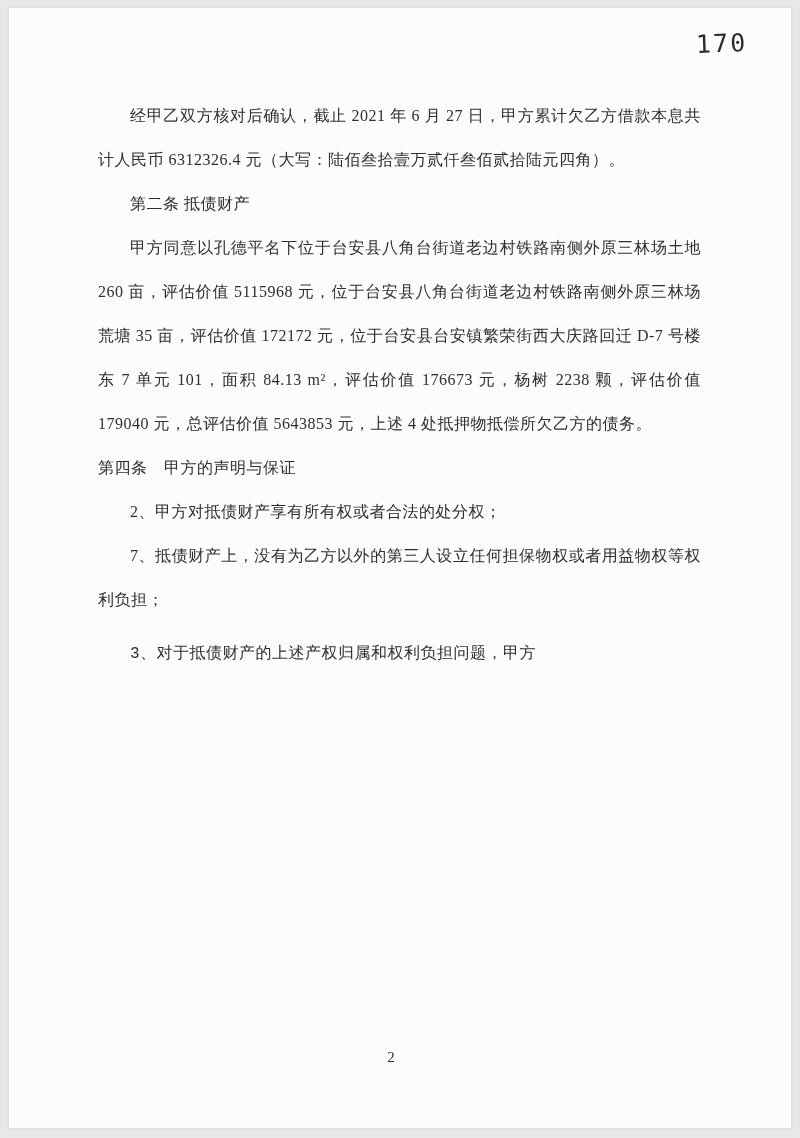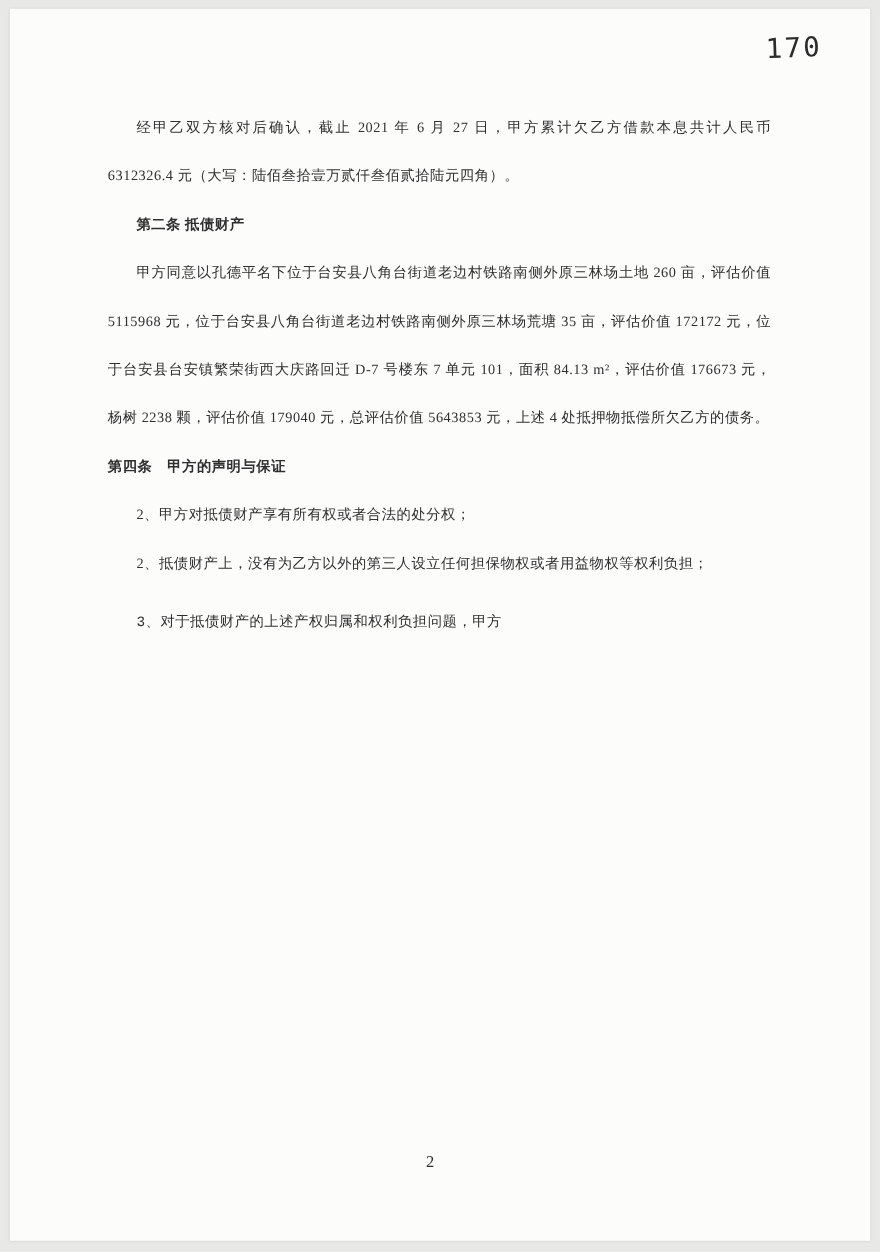--- a/index.html
+++ b/index.html
@@ -32,36 +32,36 @@
     font-weight: 400;
     color: #2c2c2c;
     letter-spacing: 2px;
     transform: rotate(-2deg);
   }
   .doc-body {
     position: absolute;
     left: 89px;
     right: 90px;
     top: 86px;
-    font-size: 13px;
+    font-size: 16px;
     line-height: 44px;
     color: #2f2f2f;
     text-align: justify;
     text-justify: inter-ideograph;
     letter-spacing: 0.5px;
   }
   .doc-body p {
     margin: 0;
     padding: 0;
   }
   .doc-body p.indent {
     text-indent: 2em;
   }
   .doc-body p.heading {
-    font-weight: bold;
+    font-weight: normal;
   }
   .doc-body p:last-child {
     margin-top: 10px;
     font-family: Liberation Mono, monospace;
   }
   .page-footer {
     position: absolute;
     left: 0;
     right: 18px;
     bottom: 62px;
@@ -77,19 +77,19 @@
 <div class="scan-page">
 
   <div class="stamp-number">170</div>
 
   <div class="doc-body">
       <p class="body indent">经甲乙双方核对后确认，截止 2021 年 6 月 27 日，甲方累计欠乙方借款本息共计人民币 6312326.4 元（大写：陆佰叁拾壹万贰仟叁佰贰拾陆元四角）。</p>
       <p class="heading indent">第二条 抵债财产</p>
       <p class="body indent">甲方同意以孔德平名下位于台安县八角台街道老边村铁路南侧外原三林场土地 260 亩，评估价值 5115968 元，位于台安县八角台街道老边村铁路南侧外原三林场荒塘 35 亩，评估价值 172172 元，位于台安县台安镇繁荣街西大庆路回迁 D-7 号楼东 7 单元 101，面积 84.13 m²，评估价值 176673 元，杨树 2238 颗，评估价值 179040 元，总评估价值 5643853 元，上述 4 处抵押物抵偿所欠乙方的债务。</p>
       <p class="heading">第四条　甲方的声明与保证</p>
       <p class="body indent">2、甲方对抵债财产享有所有权或者合法的处分权；</p>
-      <p class="body indent">2、抵债财产上，没有为乙方以外的第三人设立任何担保物权或者用益物权等权利负担；</p>
+      <p class="body indent">7、抵债财产上，没有为乙方以外的第三人设立任何担保物权或者用益物权等权利负担；</p>
       <p class="body indent">3、对于抵债财产的上述产权归属和权利负担问题，甲方</p>
     </div>
 
   <div class="page-footer">2</div>
 
 </div>
 
 </body></html>

